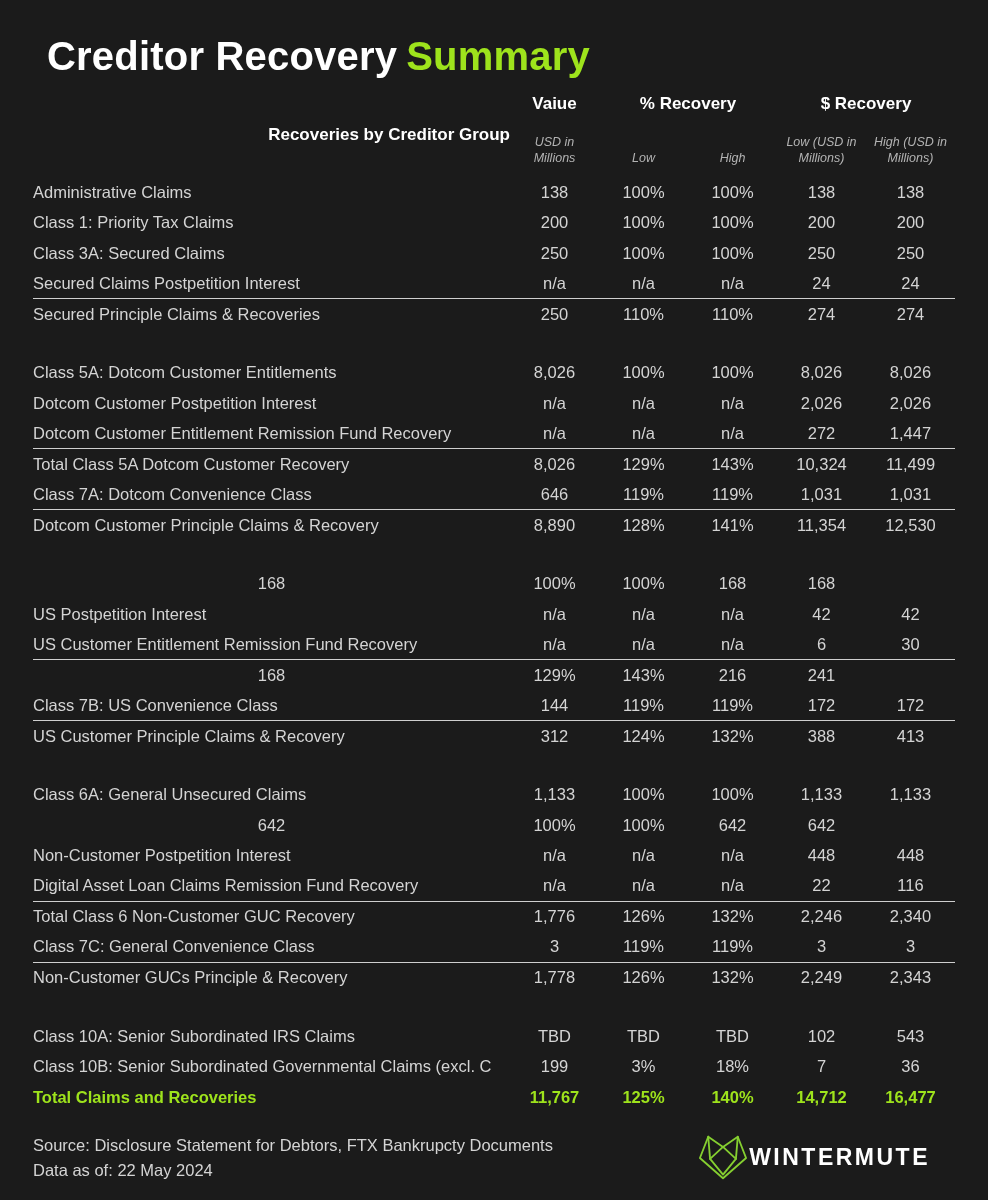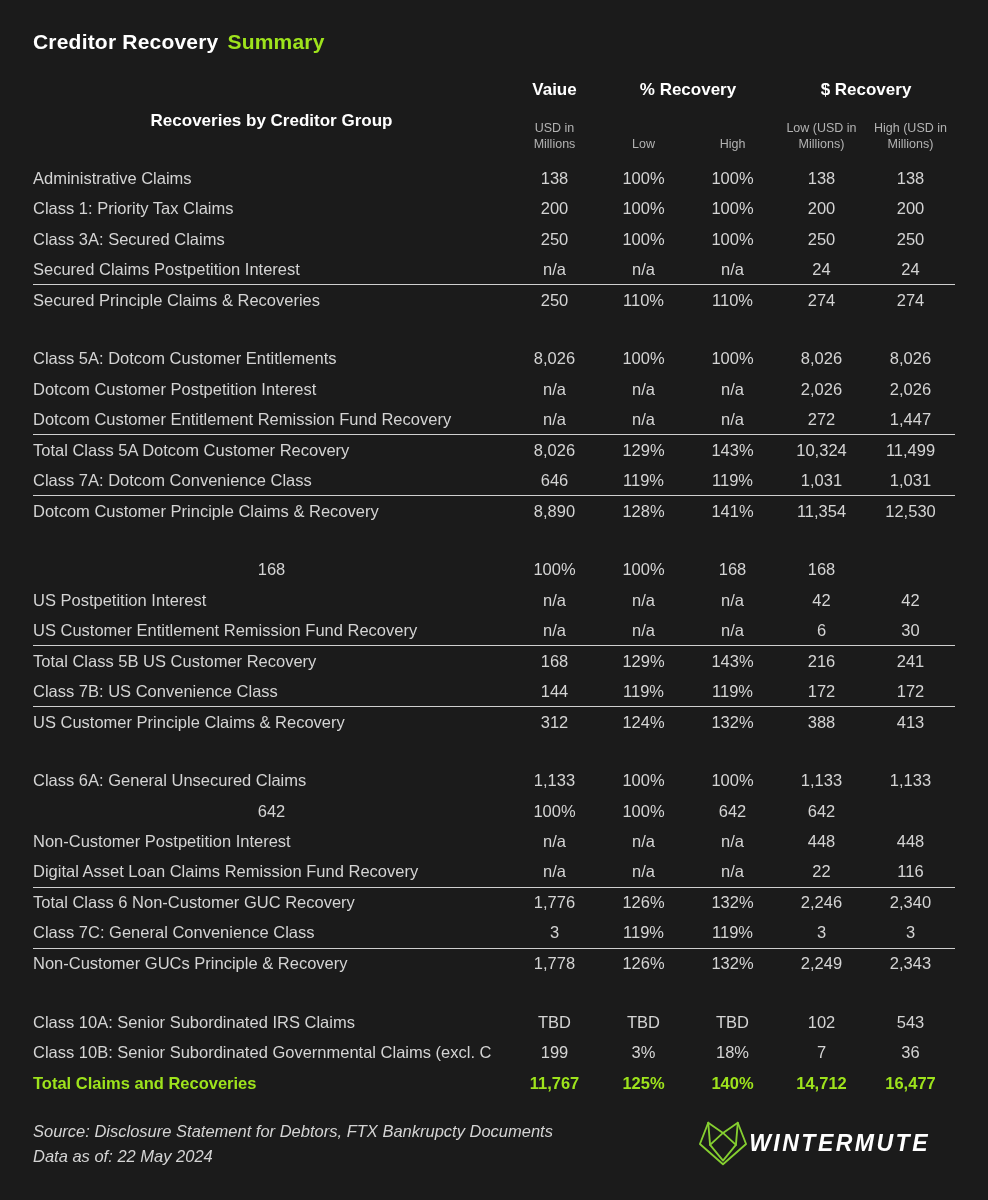--- a/index.html
+++ b/index.html
@@ -15,54 +15,54 @@
   html,body{margin:0;padding:0;}
   body{
     width:988px;height:1200px;overflow:hidden;
     background:var(--bg);
     font-family:"Liberation Sans","DejaVu Sans",sans-serif;
   }
   .page{width:988px;height:1200px;position:relative;}
 
   
   .title{
-    margin:0;padding:24px 33px 0 33px;
-    font-size:21px;line-height:36px;font-weight:800;
+    margin:14px;padding:24px 33px 0 33px;
+    font-size:40px;line-height:36px;font-weight:800;
     color:var(--white);letter-spacing:.2px;
   }
   .title .accent{color:var(--green);margin-left:9px;}
 
   
   .grid{
     display:grid;
     grid-template-columns:477px 89px 89px 89px 89px 89px;
   }
 
   
   .thead{
     margin:20px 33px 9px 33px;
     grid-template-rows:26px 48px;
   }
   .group-label{
     grid-row:1/3;grid-column:1;
     align-self:center;padding-top:8px;
     font-weight:700;font-size:17px;color:var(--white);
-    text-align:center;
+    text-align:right;
   }
   .gtitle{
     align-self:start;
     font-weight:700;font-size:17px;color:var(--white);
     text-align:center;
   }
   .gt-value{grid-column:2;}
   .gt-pct{grid-column:3/5;}
   .gt-usd{grid-column:5/7;}
   .sub{
     align-self:end;
-    font-size:12.5px;line-height:15.5px;
+    font-style:italic;font-size:12.5px;line-height:15.5px;
     color:var(--subtext);text-align:center;white-space:pre-line;
     padding-bottom:2px;
   }
   .s1{grid-column:2;} .s2{grid-column:3;} .s3{grid-column:4;}
   .s4{grid-column:5;} .s5{grid-column:6;}
 
   
   .tbody{margin:0 33px;}
   .row{
     display:grid;
@@ -73,21 +73,20 @@
   .cell{font-size:16.5px;color:var(--text);}
   .cell.label{text-align:left;white-space:nowrap;}
   .cell.num{text-align:center;}
   .row.total .cell{color:var(--green);font-weight:700;}
   .spacer{height:28px;}
 
   
   .footer{
     display:flex;justify-content:space-between;align-items:center;
     margin:20px 58px 0 33px;
-    font-style:italic;
   }
   .source{font-size:16.5px;line-height:25px;color:var(--text);}
   .brand{display:flex;align-items:center;}
   .brand svg{width:52px;height:48px;display:block;}
   .wordmark{
     color:var(--white);font-weight:700;font-size:23px;
     letter-spacing:2.5px;white-space:nowrap;
   }
 </style>
 </head>
@@ -220,21 +219,20 @@
       </div>
       <div class="row underline">
         <div class="cell label">US Customer Entitlement Remission Fund Recovery</div>
         <div class="cell num">n/a</div>
         <div class="cell num">n/a</div>
         <div class="cell num">n/a</div>
         <div class="cell num">6</div>
         <div class="cell num">30</div>
       </div>
       <div class="row">
-        <div class="cell label">Total Class 5B US Customer Recovery</div>
         <div class="cell num">168</div>
         <div class="cell num">129%</div>
         <div class="cell num">143%</div>
         <div class="cell num">216</div>
         <div class="cell num">241</div>
       </div>
       <div class="row underline">
         <div class="cell label">Class 7B: US Convenience Class</div>
         <div class="cell num">144</div>
         <div class="cell num">119%</div>

